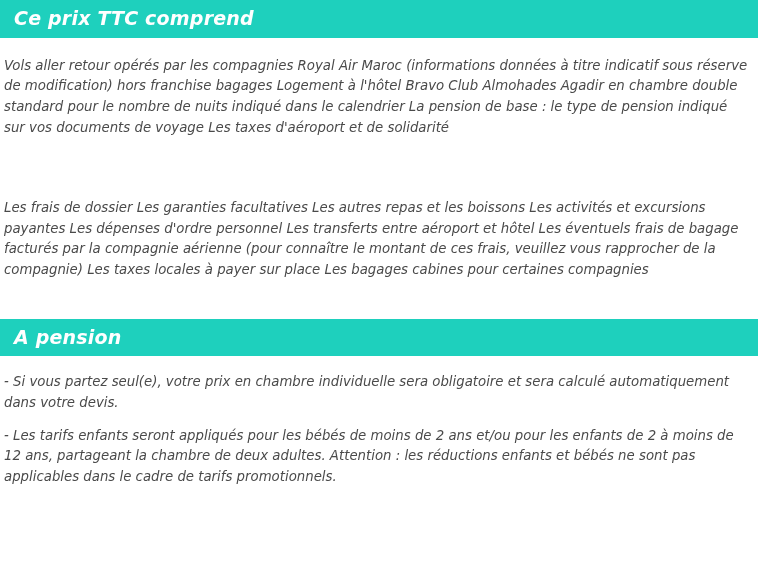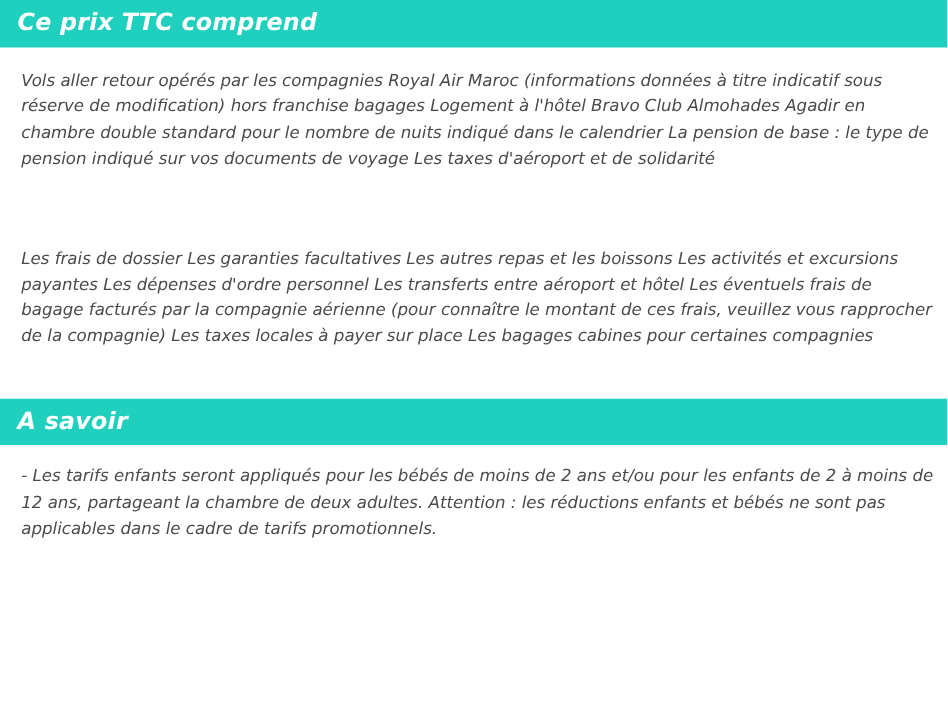--- a/index.html
+++ b/index.html
@@ -32,51 +32,52 @@
     line-height: 1.2;
     padding: 7px 16px 8px 14px;
     box-sizing: border-box;
     letter-spacing: 0.2px;
   }
   .section-body {
     font-size: 13.3px;
     font-style: italic;
     line-height: 1.55;
     color: #4a4a4a;
-    padding: 0 10px 0 17px;
+    padding: 0 10px 0 4px;
     box-sizing: border-box;
   }
   .sec-include .section-body { margin-top: 18px; }
   .sec-exclude .section-body { margin-top: 20px; }
   .sec-know .section-body { margin-top: 16px; }
 
   .gap-1 { height: 40px; }
   .gap-2 { height: 38px; }
 
   .para { margin: 0; }
-  .para + .para { margin-top: 0px; font-weight: bold; }
+  .para + .para { margin-top: 12px; }
 </style>
 </head>
 <body>
 
 <div class="page">
 
   <div class="section sec-include">
     <div class="section-header">Ce prix TTC comprend</div>
     <div class="section-body">Vols aller retour opérés par les compagnies Royal Air Maroc (informations données à titre indicatif sous réserve de modification) hors franchise bagages Logement à l'hôtel Bravo Club Almohades Agadir en chambre double standard pour le nombre de nuits indiqué dans le calendrier La pension de base : le type de pension indiqué sur vos documents de voyage Les taxes d'aéroport et de solidarité</div>
   </div>
 
   <div class="gap-1"></div>
 
   <div class="section sec-exclude">
     <div class="section-body">Les frais de dossier Les garanties facultatives Les autres repas et les boissons Les activités et excursions payantes Les dépenses d'ordre personnel Les transferts entre aéroport et hôtel Les éventuels frais de bagage facturés par la compagnie aérienne (pour connaître le montant de ces frais, veuillez vous rapprocher de la compagnie) Les taxes locales à payer sur place Les bagages cabines pour certaines compagnies</div>
   </div>
 
   <div class="gap-2"></div>
 
   <div class="section sec-know">
-    <div class="section-header">A savoir</div>
+    <div class="section-header">A pension</div>
     <div class="section-body">
+      <p class="para">- Si vous partez seul(e), votre prix en chambre individuelle sera obligatoire et sera calculé automatiquement dans votre devis.</p>
       <p class="para">- Les tarifs enfants seront appliqués pour les bébés de moins de 2 ans et/ou pour les enfants de 2 à moins de 12 ans, partageant la chambre de deux adultes. Attention : les réductions enfants et bébés ne sont pas applicables dans le cadre de tarifs promotionnels.</p>
     </div>
   </div>
 
 </div>
 
 </body></html>

